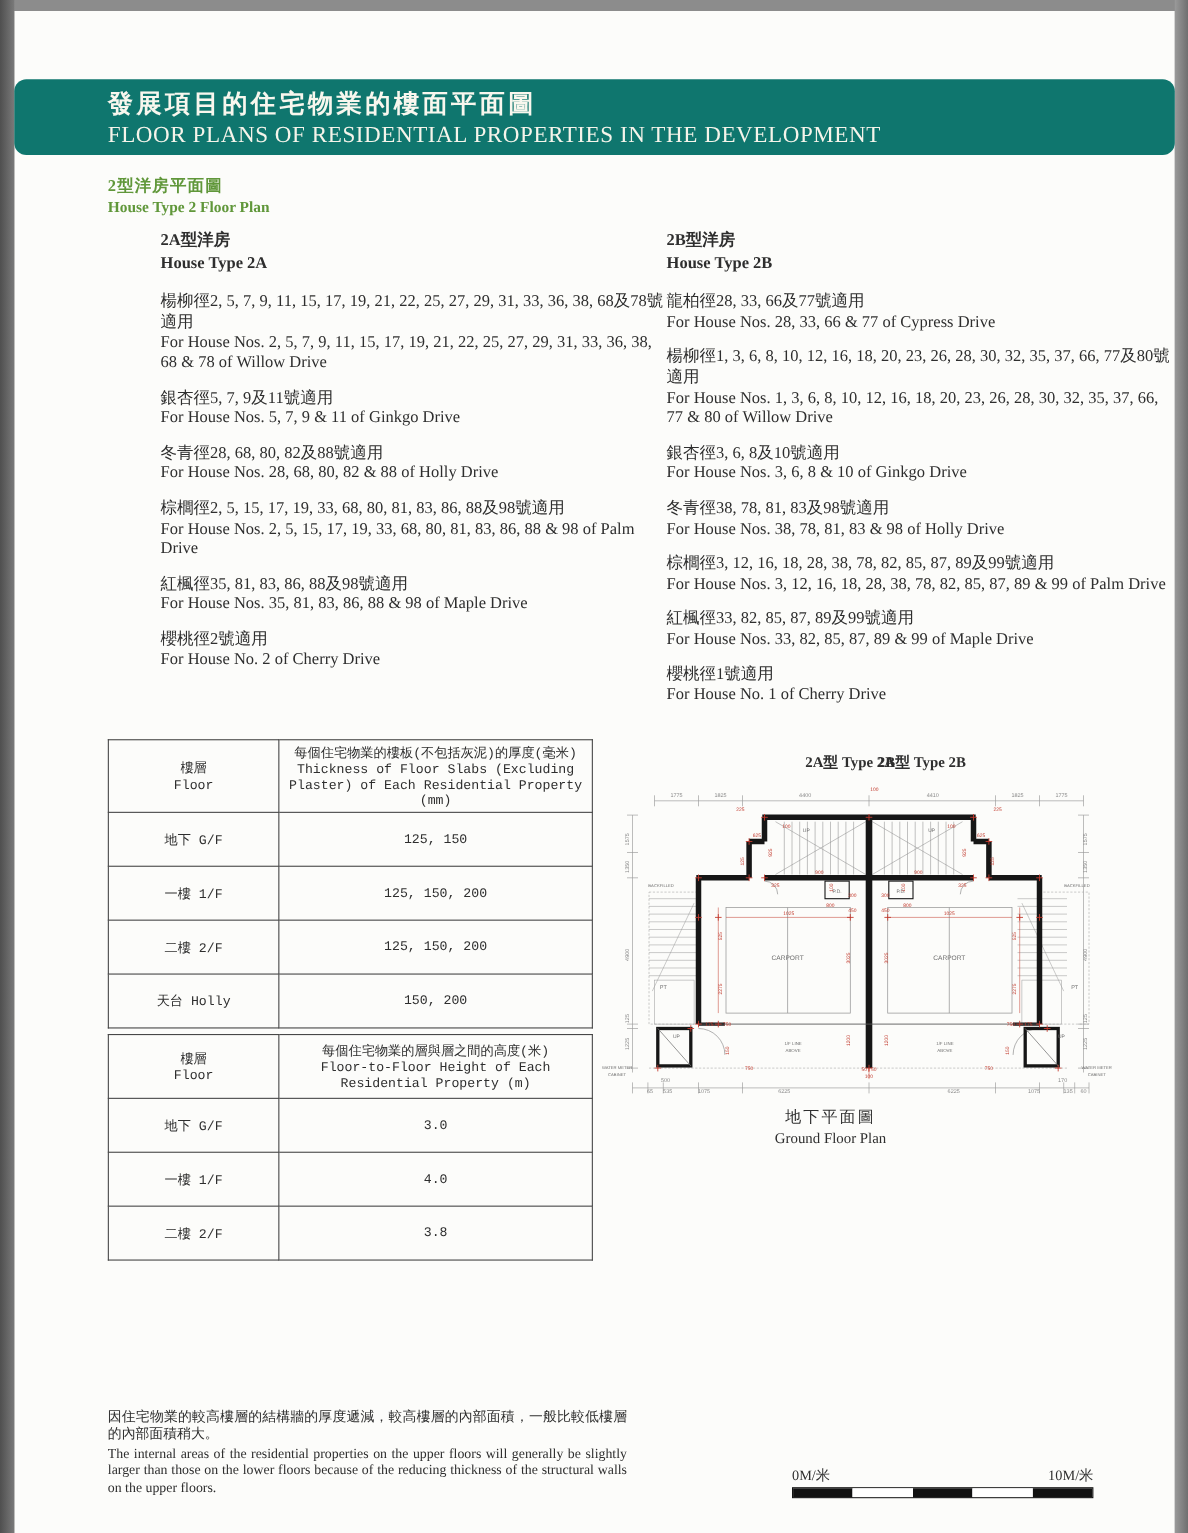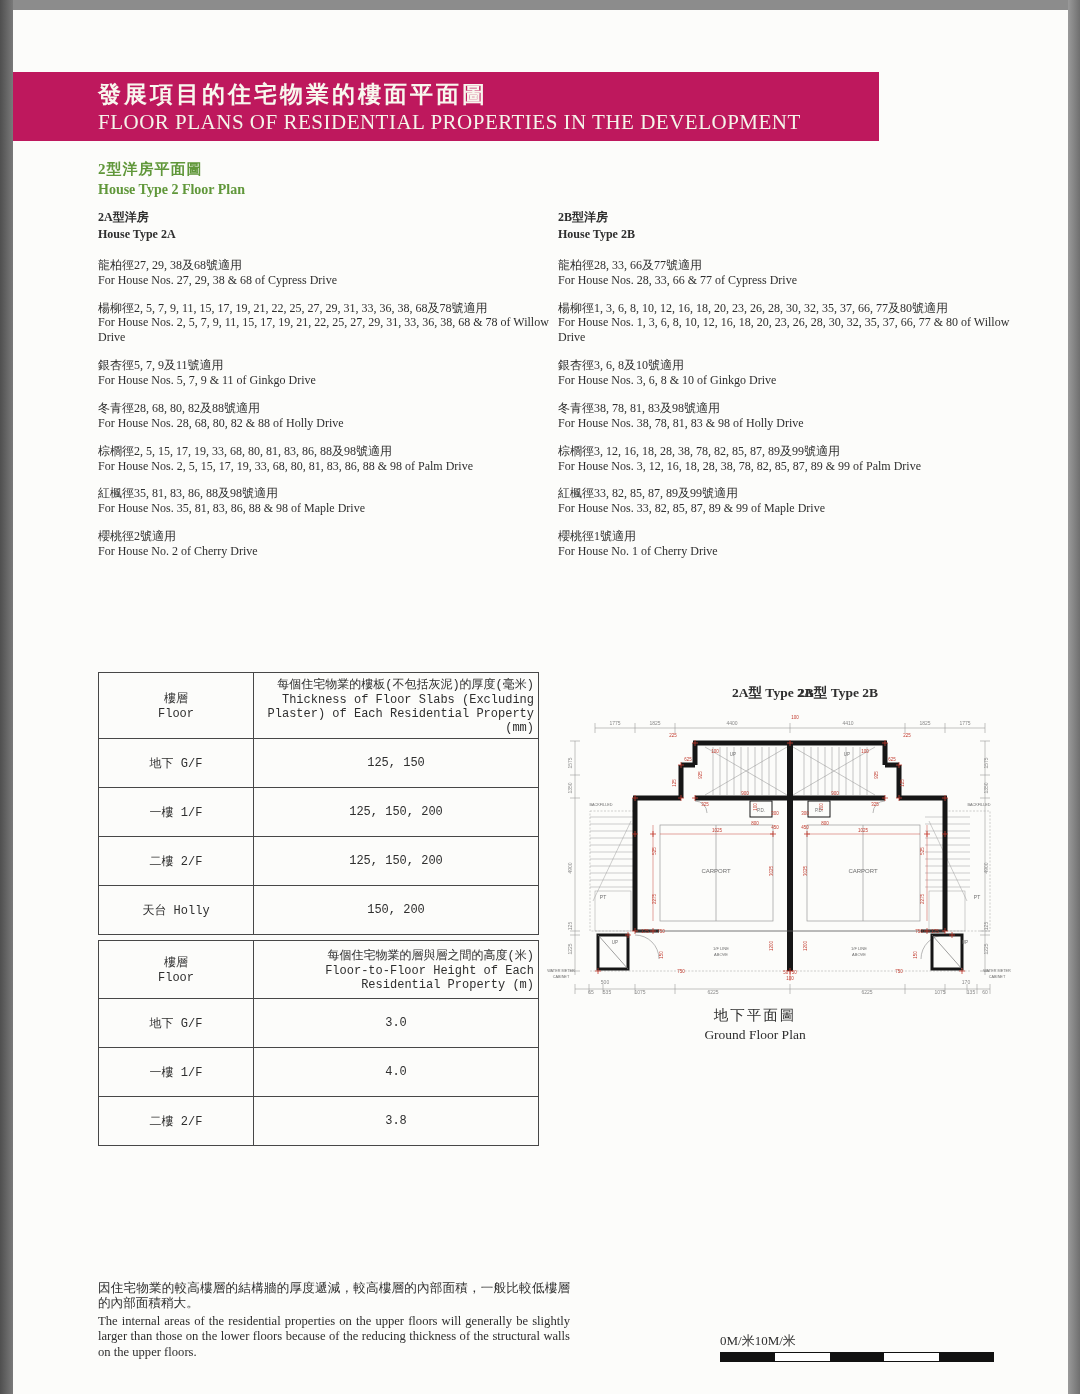--- a/index.html
+++ b/index.html
@@ -5,56 +5,56 @@
   html,body{margin:0;padding:0;}
   body{width:1080px;height:1394px;position:relative;background:#8c8c8c;
        font-family:"Liberation Serif","DejaVu Serif",serif;color:#2e2e2e;}
   .page{position:absolute;left:13px;top:10px;width:1055px;height:1384px;background:#fcfcfa;}
   .edge-left{position:absolute;left:0;top:0;width:13px;height:1394px;
        background:linear-gradient(to right,#4f4f4f,#7a7a7a);}
   .edge-right{position:absolute;right:0;top:0;width:12px;height:1394px;
        background:linear-gradient(to right,#9a9a9a,#6f6f6f);}
   .edge-top{position:absolute;left:0;top:0;width:1080px;height:10px;background:#8c8c8c;}
 
-  .banner{position:absolute;left:13px;top:72px;width:866px;height:69px;background:#be185d;}
+  .banner{position:absolute;left:13px;top:72px;width:1055px;height:69px;background:#0f766e;border-radius:11px;}
   .banner .zh{position:absolute;left:85px;top:7px;font-size:23px;font-weight:bold;
        color:#f8f7ee;letter-spacing:3px;}
   .banner .en{position:absolute;left:85px;top:38px;font-size:21px;color:#f5f4ea;letter-spacing:.5px;}
 
   .section-title{position:absolute;left:98px;top:160px;color:#60973a;}
   .section-title .zh{font-size:15px;font-weight:bold;letter-spacing:1px;}
   .section-title .en{font-size:14px;font-weight:bold;margin-top:3px;}
 
-  .col{position:absolute;top:210px;width:462px;font-size:12px;line-height:1.24;}
+  .col{position:absolute;top:210px;width:462px;font-size:15px;line-height:1.24;margin-left:48px;}
   .col.left{left:98px;} .col.right{left:558px;}
   .col .heading{font-weight:bold;margin-bottom:16px;}
   .col .heading .en{margin-top:2px;}
   .entry{margin-bottom:13px;}
 
   table.dtab{position:absolute;left:98px;border-collapse:collapse;font-size:12px;
        text-align:center;color:#2e2e2e;font-family:Liberation Mono, monospace;}
   table.dtab td{border:1.3px solid #474747;padding:3px 4px;}
   .tab1{top:672px;} .tab2{top:940px;}
-  .dtab .c1{width:146px;} .dtab .c2{width:276px;text-align:right;}
+  .dtab .c1{width:146px;} .dtab .c2{width:276px;}
   .dtab .hd{height:58px;} .dtab .row{height:49px;}
 
   .plan-titles{position:absolute;top:684px;left:545px;width:470px;font-weight:bold;font-size:13.5px;}
   .plan-titles .t1{position:absolute;left:143px;margin-left:44px;} .plan-titles .t2{position:absolute;left:253px;}
 
   .plan-wrap{position:absolute;left:545px;top:703px;width:470px;height:300px;}
   .plan-caption{position:absolute;left:545px;top:1006px;width:420px;text-align:center;}
   .plan-caption .zh{font-size:14.5px;letter-spacing:2px;}
   .plan-caption .en{font-size:13.5px;margin-top:2px;}
 
   .note{position:absolute;left:98px;top:1281px;width:472px;font-size:12.6px;line-height:1.23;
         text-align:justify;}
   .note .zh{margin-bottom:2px;}
 
   .scalebar{position:absolute;left:720px;top:1332px;width:274px;}
-  .scalebar .labels{display:flex;justify-content:flex-start;font-size:13px;}
+  .scalebar .labels{display:flex;justify-content:space-between;font-size:13px;}
   .scalebar .bar{margin-top:2px;height:8px;border:1px solid #111;display:flex;}
   .scalebar .bar span{flex:1;} .scalebar .bar span:nth-child(odd){background:#111;}
   .scalebar .bar span:nth-child(even){background:#fff;}
 
   svg text{font-family:"Liberation Sans","DejaVu Sans",sans-serif;}
   .gdim{fill:#8a8a8a;} .rdim{fill:#c23b2e;} .plabel{fill:#6e6e6e;}
 </style>
 </head>
 <body>
 
@@ -72,24 +72,20 @@
   <div class="zh">2型洋房平面圖</div>
   <div class="en">House Type 2 Floor Plan</div>
 </div>
 
 <div class="col left">
   <div class="heading">
     <div>2A型洋房</div>
     <div class="en">House Type 2A</div>
   </div>
   <div class="entries">
-      <div class="entry">
-        <div>龍柏徑27, 29, 38及68號適用</div>
-        <div>For House Nos. 27, 29, 38 &amp; 68 of Cypress Drive</div>
-      </div>
       <div class="entry">
         <div>楊柳徑2, 5, 7, 9, 11, 15, 17, 19, 21, 22, 25, 27, 29, 31, 33, 36, 38, 68及78號適用</div>
         <div>For House Nos. 2, 5, 7, 9, 11, 15, 17, 19, 21, 22, 25, 27, 29, 31, 33, 36, 38, 68 &amp; 78 of Willow Drive</div>
       </div>
       <div class="entry">
         <div>銀杏徑5, 7, 9及11號適用</div>
         <div>For House Nos. 5, 7, 9 &amp; 11 of Ginkgo Drive</div>
       </div>
       <div class="entry">
         <div>冬青徑28, 68, 80, 82及88號適用</div>

